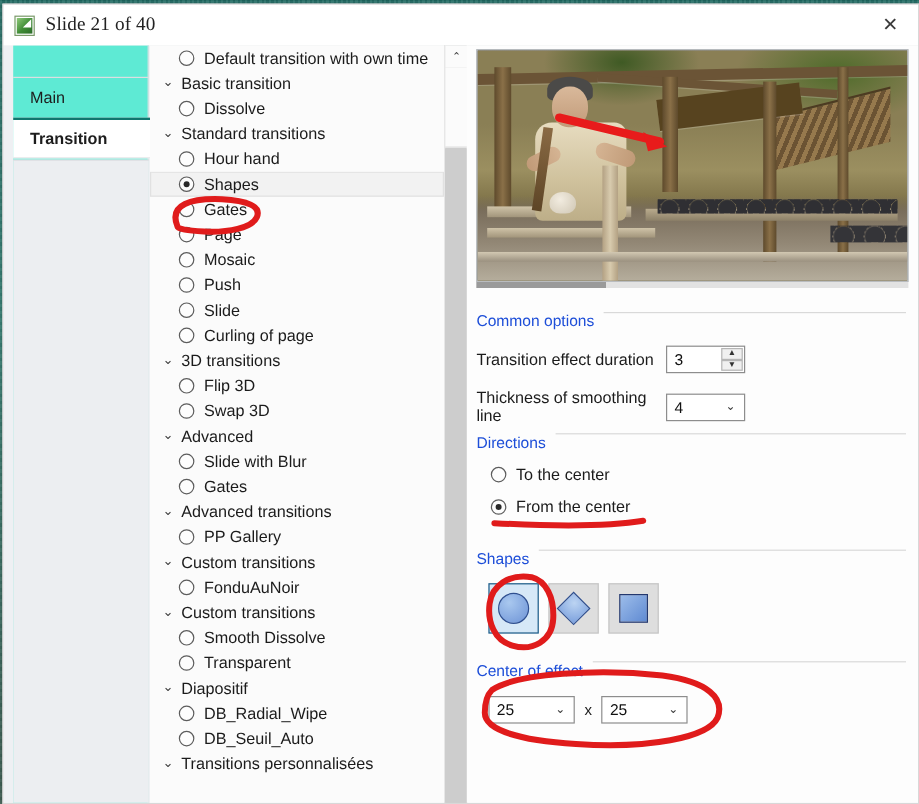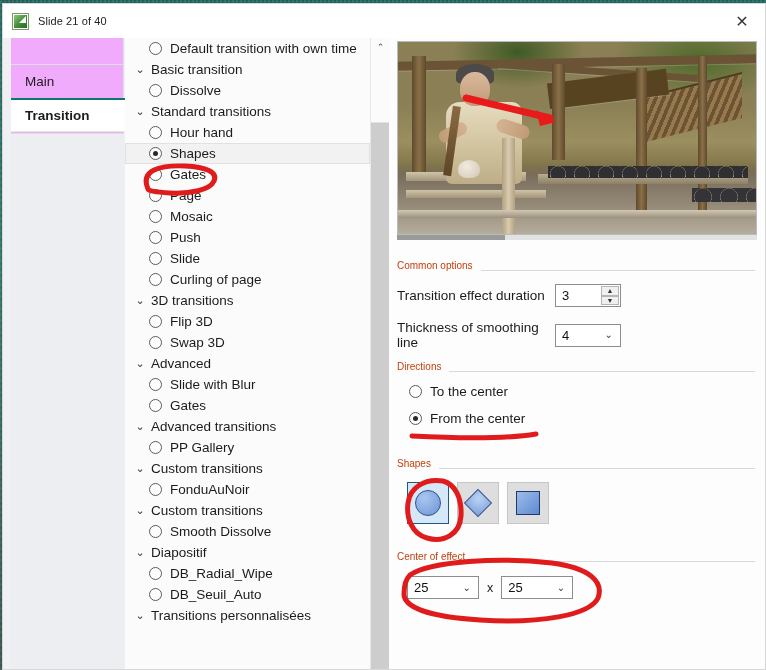--- a/index.html
+++ b/index.html
@@ -53,40 +53,40 @@
     position:absolute; left:1px; top:1px; right:1px; bottom:1px;
     background: linear-gradient(135deg,#8fc97a 0%,#3f8c36 55%, #2c6b28 100%);
   }
   .title-icon .ti-tri {
     position:absolute; right:2px; top:2px;
     width:0;height:0;
     border-left: 7px solid transparent;
     border-bottom: 7px solid #ffffff;
   }
   .title-text {
-    font-size: 11px; color: #222; letter-spacing: .1px;
+    font-size: 16px; color: #222; letter-spacing: .1px; font-family: Liberation Serif, serif;
   }
   .titlebar-close {
     position: absolute; right: 0; top: 0;
     width: 46px; height: 34px;
     display:flex; align-items:center; justify-content:center;
     font-size: 16px; color: #3a3a3a; font-family:"Liberation Sans",sans-serif;
     cursor: pointer;
   }
 
   
   .body-area {
     position: absolute; left:0; top:34px; right:0; bottom:0;
     background: #eef0f3;
   }
 
   
   .tabstrip {
     position: absolute; left: 8px; top: 0; width: 113px; bottom: 0;
-    background: #f0abfc;
+    background: #5eead4;
     border-right: 1px solid #dfe1e4;
   }
   .tabstrip-top-sep {
     position:absolute; left:0; top:26px; width:113px; height:1px;
     background:#dcdee1;
   }
   .tab {
     position: absolute; left: 0; width: 113px; height: 32px;
     display: flex; align-items: center;
     padding-left: 14px;
@@ -272,22 +272,22 @@
   .pv-arrow { position:absolute; left:0; top:0; width:360px; height:194px; }
   .preview-scroll {
     position:absolute; left: 8px; top: 197px; width: 360px; height: 5px;
     background: #e2e2e2;
   }
   .preview-scroll .ps-thumb { width: 108px; height: 5px; background: #9a9a9a; }
 
   
   .section { position: absolute; left: 8px; right: 10px; }
   .section-title {
-    display:flex; align-items:flex-end;
-    font-size: 10px; color: #c2410c;
+    display:flex; align-items:flex-start;
+    font-size: 13px; color: #1d4ed8;
     white-space: nowrap;
   }
   .section-title .rule {
     flex: 1 1 auto; height: 1px; background: #d9d9d9; margin-left: 8px;
   }
   .sec-common { top: 222px; }
   .sec-directions { top: 323px; }
   .sec-shapes { top: 420px; }
   .sec-center { top: 513px; }
 
@@ -472,20 +472,24 @@
               <span class="radio"></span>
               <span>FonduAuNoir</span>
             </div>
             <div class="tree-row group">
               <span class="chev">⌄</span>
               <span>Custom transitions</span>
             </div>
             <div class="tree-row item">
               <span class="radio"></span>
               <span>Smooth Dissolve</span>
+            </div>
+            <div class="tree-row item">
+              <span class="radio"></span>
+              <span>Transparent</span>
             </div>
             <div class="tree-row group">
               <span class="chev">⌄</span>
               <span>Diapositif</span>
             </div>
             <div class="tree-row item">
               <span class="radio"></span>
               <span>DB_Radial_Wipe</span>
             </div>
             <div class="tree-row item">

